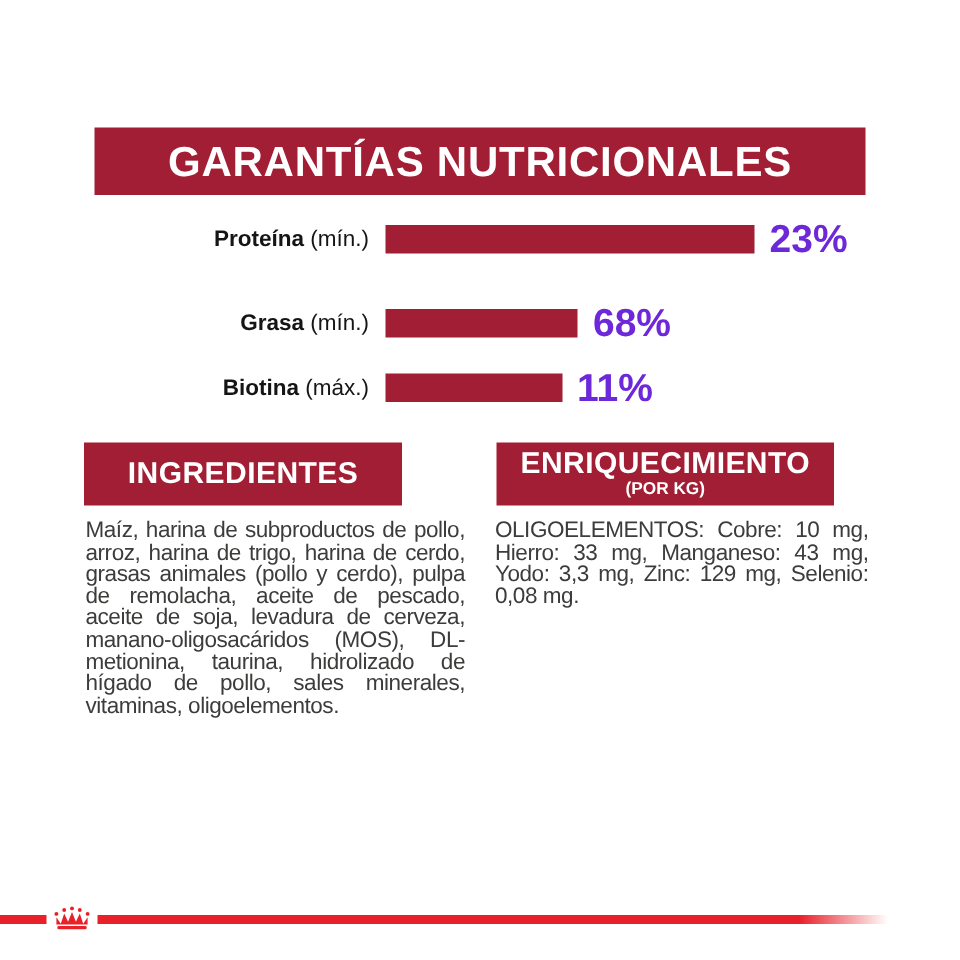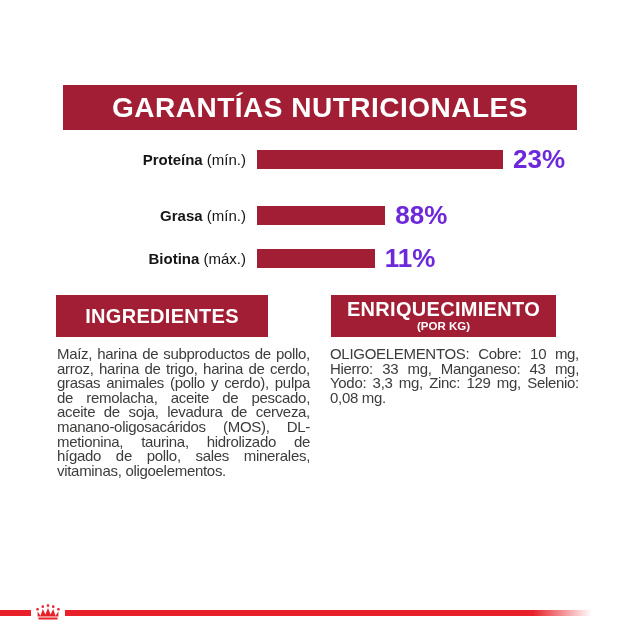--- a/index.html
+++ b/index.html
@@ -90,21 +90,21 @@
   </div>
 
   <div class="chart-row row-0">
     <span class="chart-label"><b>Proteína</b> <span class="qual">(mín.)</span></span>
     <span class="chart-bar" style="width: 246px;"></span>
     <span class="chart-value">23%</span>
   </div>
   <div class="chart-row row-1">
     <span class="chart-label"><b>Grasa</b> <span class="qual">(mín.)</span></span>
     <span class="chart-bar" style="width: 128.3px;"></span>
-    <span class="chart-value">88%</span>
+    <span class="chart-value">68%</span>
   </div>
   <div class="chart-row row-3">
     <span class="chart-label"><b>Biotina</b> <span class="qual">(máx.)</span></span>
     <span class="chart-bar" style="width: 117.7px;"></span>
     <span class="chart-value">11%</span>
   </div>
 
   <div class="section-banner banner-ingredients">
     <span class="big">INGREDIENTES</span>
   </div>

